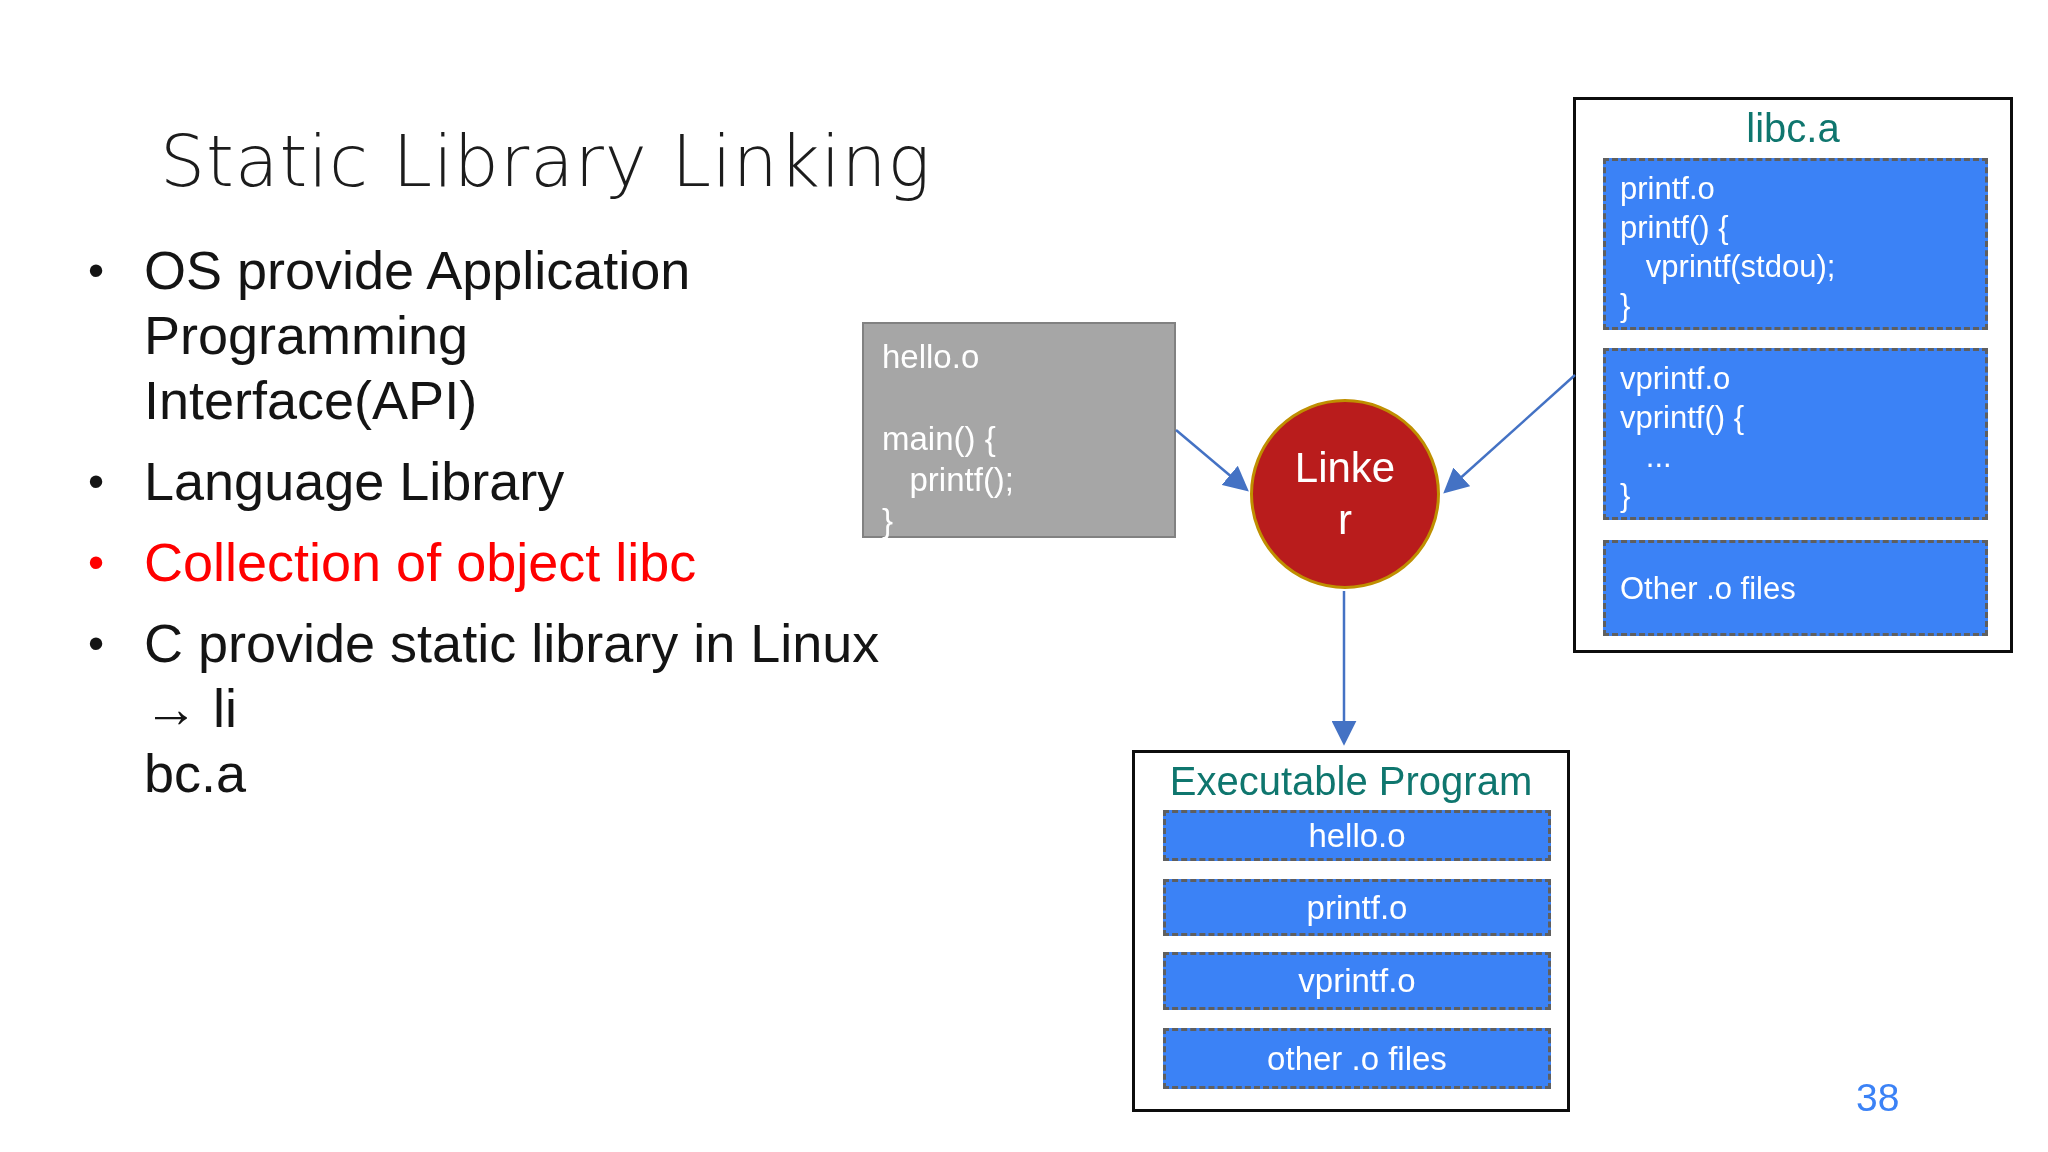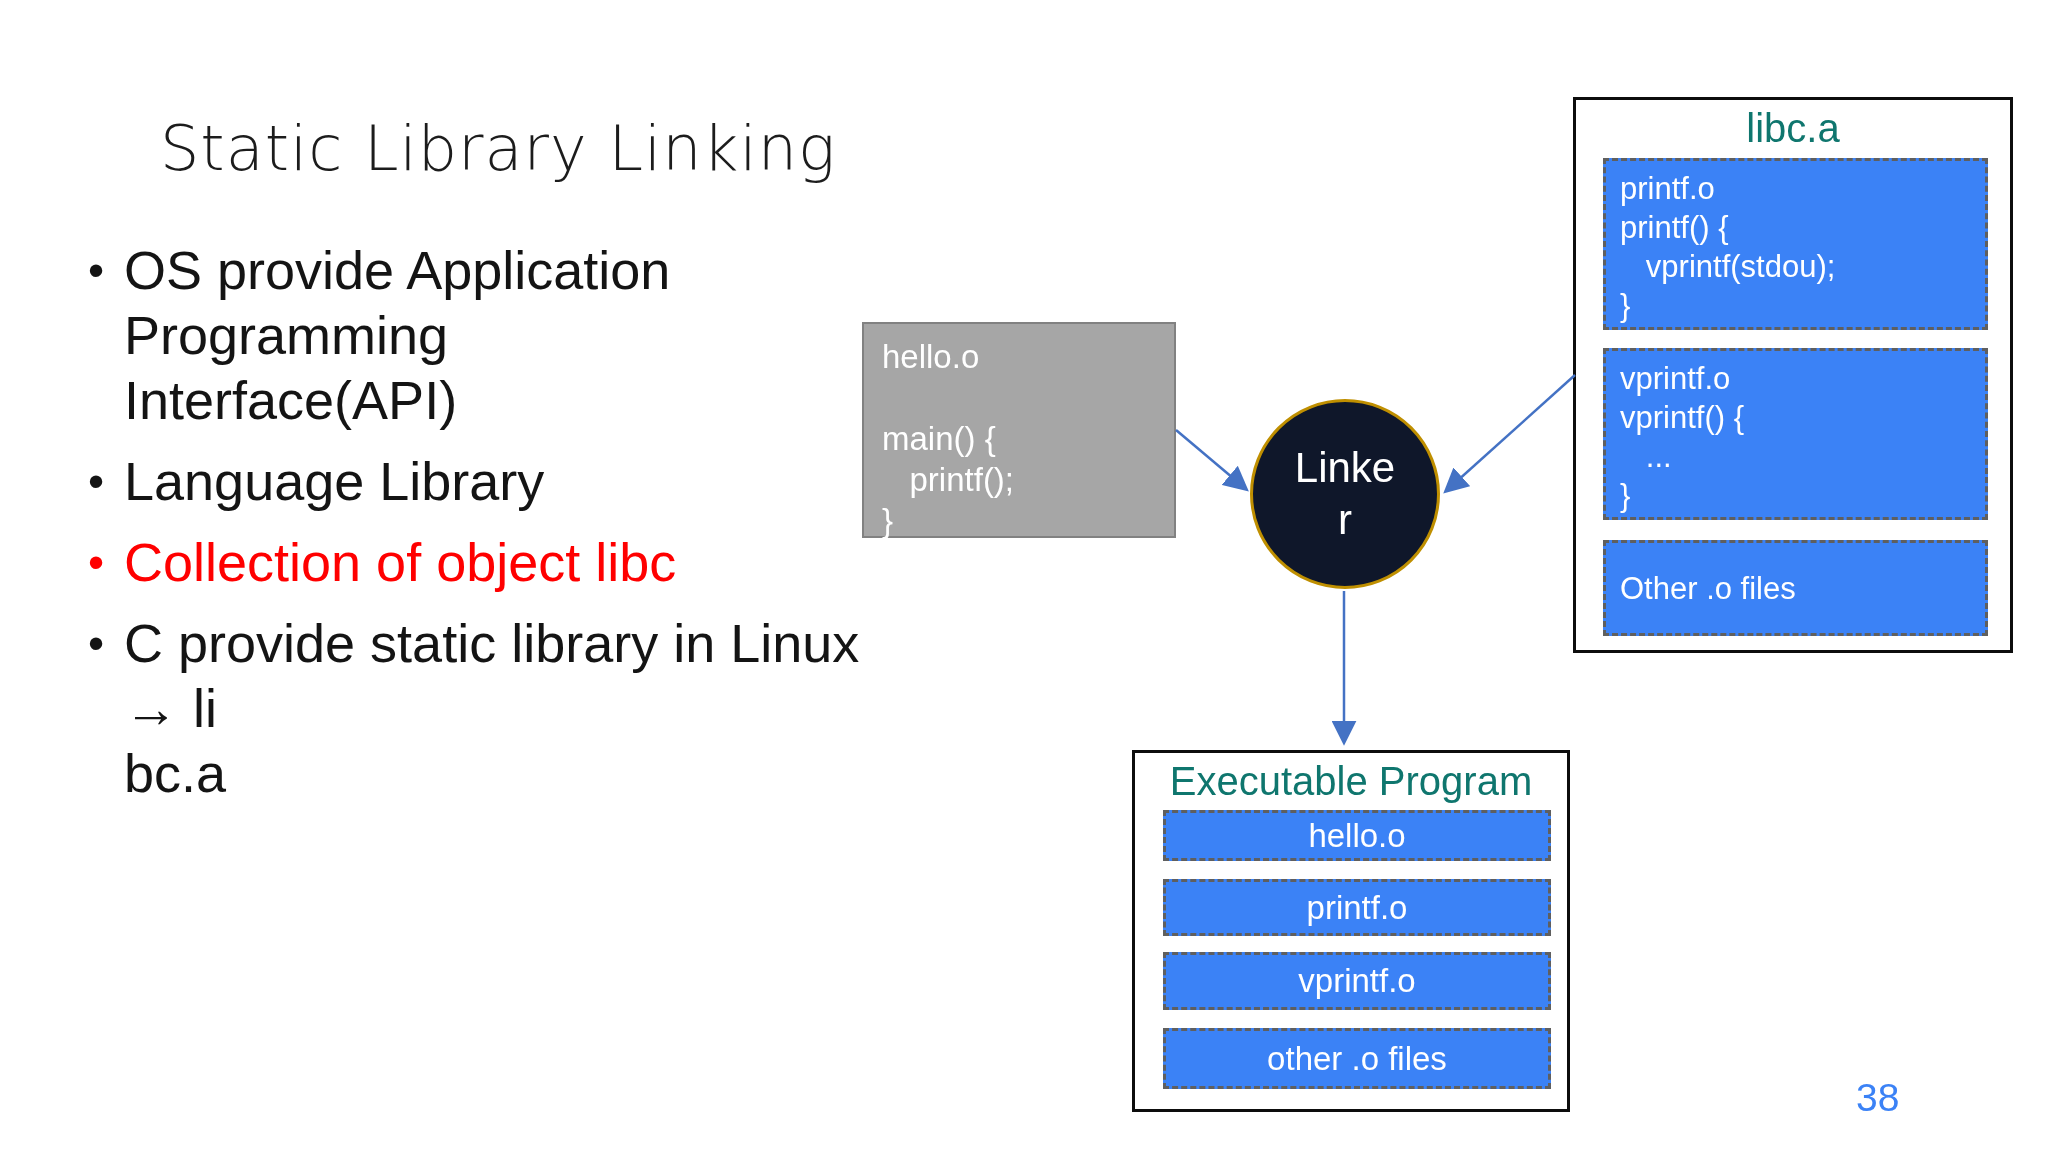--- a/index.html
+++ b/index.html
@@ -10,24 +10,24 @@
     height: 1152px;
     background: #ffffff;
     overflow: hidden;
     font-family: "Liberation Sans", sans-serif;
   }
 
   
   .page-title {
     position: absolute;
     left: 160px;
-    top: 112px;
+    top: 120px;
     font-family: "DejaVu Sans", "Liberation Sans", sans-serif;
     font-weight: 200;
-    font-size: 62px;
+    font-size: 71px;
     letter-spacing: 1px;
     color: #1c1c1c;
     white-space: nowrap;
   }
 
   
   .bullets {
     position: absolute;
     left: 88px;
     top: 238px;
@@ -40,21 +40,21 @@
     margin-bottom: 16px;
     font-size: 54px;
     line-height: 65px;
     color: #141414;
   }
   .bullet .dot {
     flex: 0 0 36px;
     font-size: 46px;
     line-height: 65px;
   }
-  .bullet .txt { white-space: pre-wrap; }
+  .bullet .txt { white-space: pre-wrap; margin-left: 20px; }
   .bullet.red { color: #ff0000; }
 
   
   .hello-box {
     position: absolute;
     left: 862px;
     top: 322px;
     width: 314px;
     height: 216px;
     background: #a6a6a6;
@@ -67,21 +67,21 @@
   }
 
   
   .linker {
     position: absolute;
     left: 1250px;
     top: 399px;
     width: 190px;
     height: 190px;
     border-radius: 50%;
-    background: #0f172a;
+    background: #b91c1c;
     border: 3px solid #bf8f00;
     display: flex;
     align-items: center;
     justify-content: center;
     text-align: center;
     color: #ffffff;
     font-size: 42px;
     line-height: 52px;
     white-space: pre-wrap;
   }

